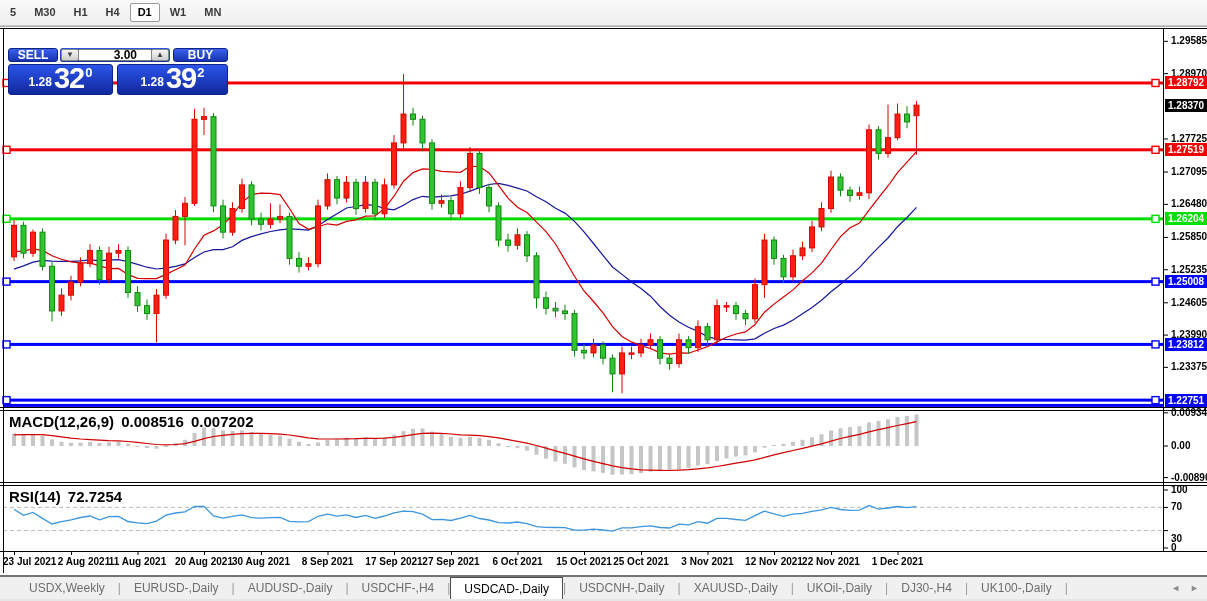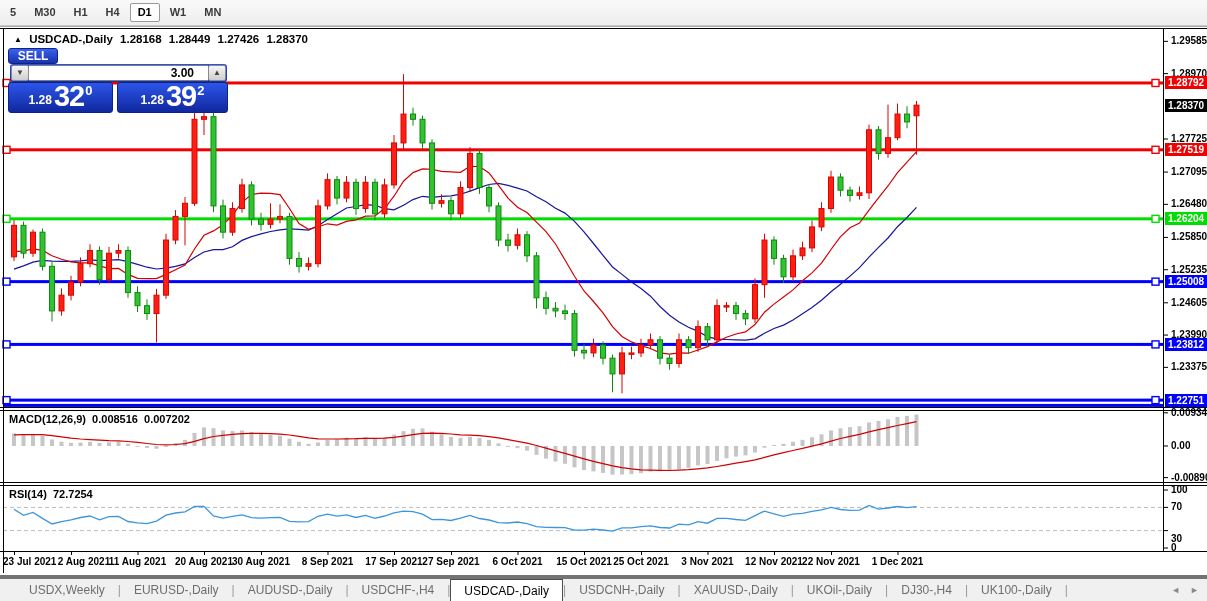--- a/index.html
+++ b/index.html
@@ -20,21 +20,21 @@
   
   #chart-svg{position:absolute;left:0;top:0;z-index:1;}
 
   
   #chart-header{position:absolute;left:14px;top:33px;z-index:3;font-size:11.5px;font-weight:700;color:#000;}
   #chart-header .tri{font-size:8px;position:relative;top:-1px;margin-right:4px;}
   #chart-header span{margin-right:4px;}
 
   
   #trade-panel{position:absolute;left:8px;top:48px;width:220px;z-index:4;}
-  .tp-row1{display:flex;height:32px;flex-direction:column;}
+  .tp-row1{display:flex;height:14px;}
   .tp-btn{color:#fff;font-weight:700;font-size:12px;display:flex;align-items:center;justify-content:center;
     background:linear-gradient(#3b61ee,#1733ae);border:1px solid #0d2386;border-radius:3px;box-sizing:border-box;cursor:pointer;}
   .tp-btn.sell{width:50px;}
   .tp-btn.buy{width:55px;margin-left:2px;}
   .tp-spin{flex:1;display:flex;margin-left:2px;margin-right:1px;background:linear-gradient(#2c53e4,#16309e);
     border-radius:3px;padding:1px;box-sizing:border-box;}
   .spin-btn{width:18px;border:1px solid #8a8a8a;background:linear-gradient(#f5f5f5,#cfcfcf);
     color:#444;font-size:8px;line-height:1;padding:0;border-radius:2px;cursor:pointer;}
   .vol{flex:1;background:#fff;border:1px solid #7d7d7d;border-left:none;border-right:none;
     font-size:12px;font-weight:700;color:#000;display:flex;align-items:center;justify-content:flex-end;padding-right:14px;}
@@ -44,27 +44,27 @@
   .price-box.sell-price{width:105px;margin-right:4px;}
   .price-box.buy-price{width:111px;}
   .price-box .pfx{font-size:12px;font-weight:700;margin-right:2px;line-height:1.6;margin-top:48px;}
   .price-box .big{font-size:29px;font-weight:700;line-height:0.92;letter-spacing:-1px;}
   .price-box .sup{font-size:13px;font-weight:700;position:relative;top:-12px;margin-left:1px;}
 
   
   .ytick{position:absolute;left:1171px;font-size:10px;font-weight:700;color:#000;z-index:2;white-space:nowrap;}
   .ytag{position:absolute;left:1165px;width:44px;height:13px;font-size:10px;font-weight:700;color:#fff;
     z-index:3;line-height:13px;padding-left:3px;white-space:nowrap;}
-  .ind-label{position:absolute;z-index:3;font-size:11px;font-weight:700;color:#000;white-space:nowrap;}
+  .ind-label{position:absolute;z-index:3;font-size:15px;font-weight:700;color:#000;white-space:nowrap;}
   .ind-label span{margin-right:3px;font-weight:700;}
   .date-label{position:absolute;top:556px;font-size:10px;font-weight:700;color:#000;z-index:2;white-space:nowrap;}
 
   
   #tab-bar{position:absolute;left:0;top:575px;width:1207px;height:22px;background:#f0f0f0;
-    border-top:4px solid #737373;box-sizing:content-box;z-index:5;display:flex;align-items:stretch;font-size:12px;}
+    border-top:2px solid #737373;box-sizing:content-box;z-index:5;display:flex;align-items:stretch;font-size:12px;}
   #tab-bar .pad{width:16px;}
   .tab{display:flex;align-items:center;padding:0 13px;color:#6e6e6e;cursor:pointer;white-space:nowrap;}
   .tab.active{background:#fff;color:#000;border:1px solid #4d4d4d;border-bottom:none;font-weight:400;}
   .tab-sep{display:flex;align-items:center;color:#9a9a9a;}
   #tab-arrows{position:absolute;right:8px;top:0;height:22px;display:flex;align-items:center;gap:10px;
     color:#8a8a8a;font-size:9px;}
   #tab-arrows span{cursor:pointer;}
   #bottom-strip{position:absolute;left:0;top:598px;width:1207px;height:3px;background:#e6e6e6;border-top:1px solid #fff;}
 </style>
 </head>
@@ -432,28 +432,20 @@
       <rect x="451" y="551" width="1" height="4" fill="#000"></rect>
       <rect x="517.5" y="551" width="1" height="4" fill="#000"></rect>
       <rect x="584" y="551" width="1" height="4" fill="#000"></rect>
       <rect x="641" y="551" width="1" height="4" fill="#000"></rect>
       <rect x="707.5" y="551" width="1" height="4" fill="#000"></rect>
       <rect x="774" y="551" width="1" height="4" fill="#000"></rect>
       <rect x="831" y="551" width="1" height="4" fill="#000"></rect>
       <rect x="897.5" y="551" width="1" height="4" fill="#000"></rect>
     </svg>
 
-  <div id="chart-header">
-    <span class="tri">▲</span>
-    <span>USDCAD-,Daily</span>
-    <span>1.28168</span>
-    <span>1.28449</span>
-    <span>1.27426</span>
-    <span>1.28370</span>
-  </div>
 
   <div id="trade-panel">
     <div class="tp-row1">
       <div class="tp-btn sell">SELL</div>
       <div class="tp-spin">
         <button class="spin-btn">▼</button>
         <div class="vol">3.00</div>
         <button class="spin-btn">▲</button>
       </div>
       <div class="tp-btn buy">BUY</div>

